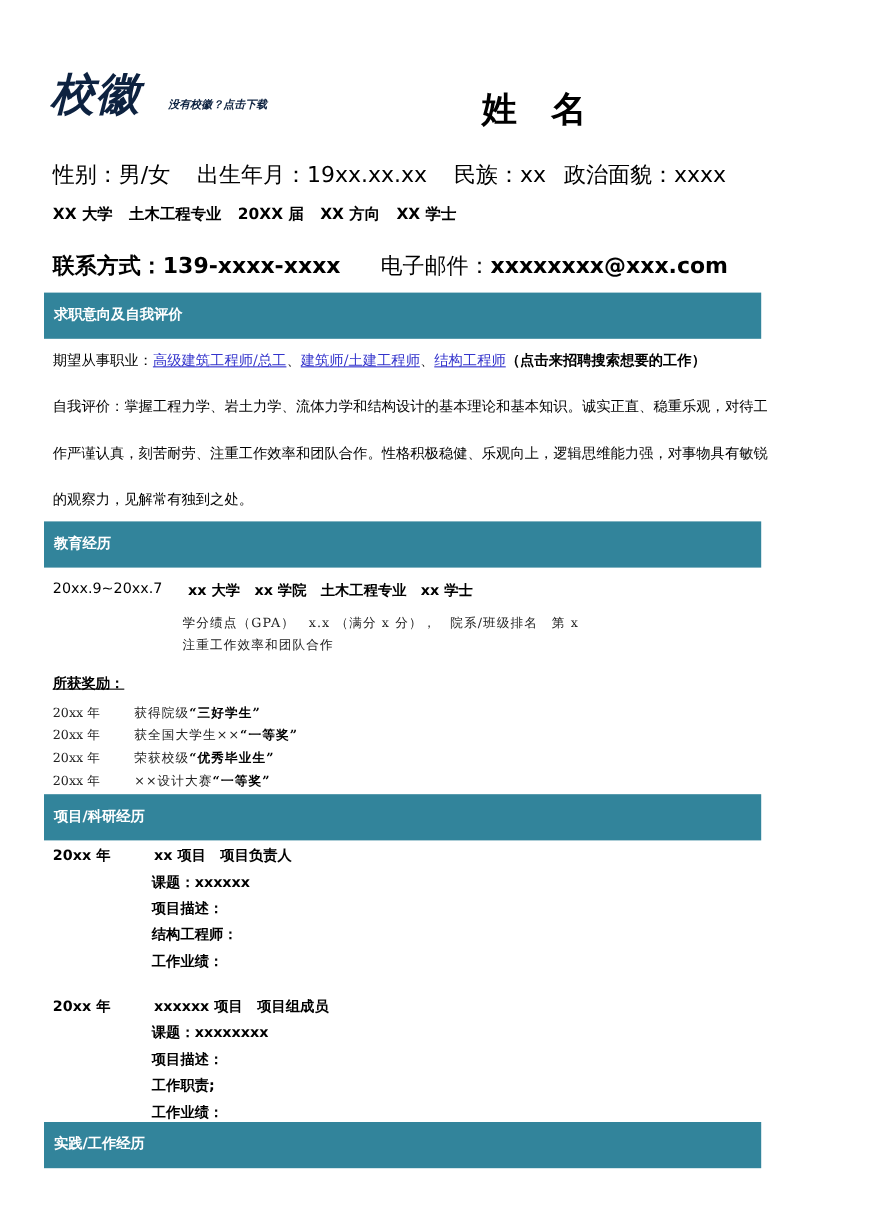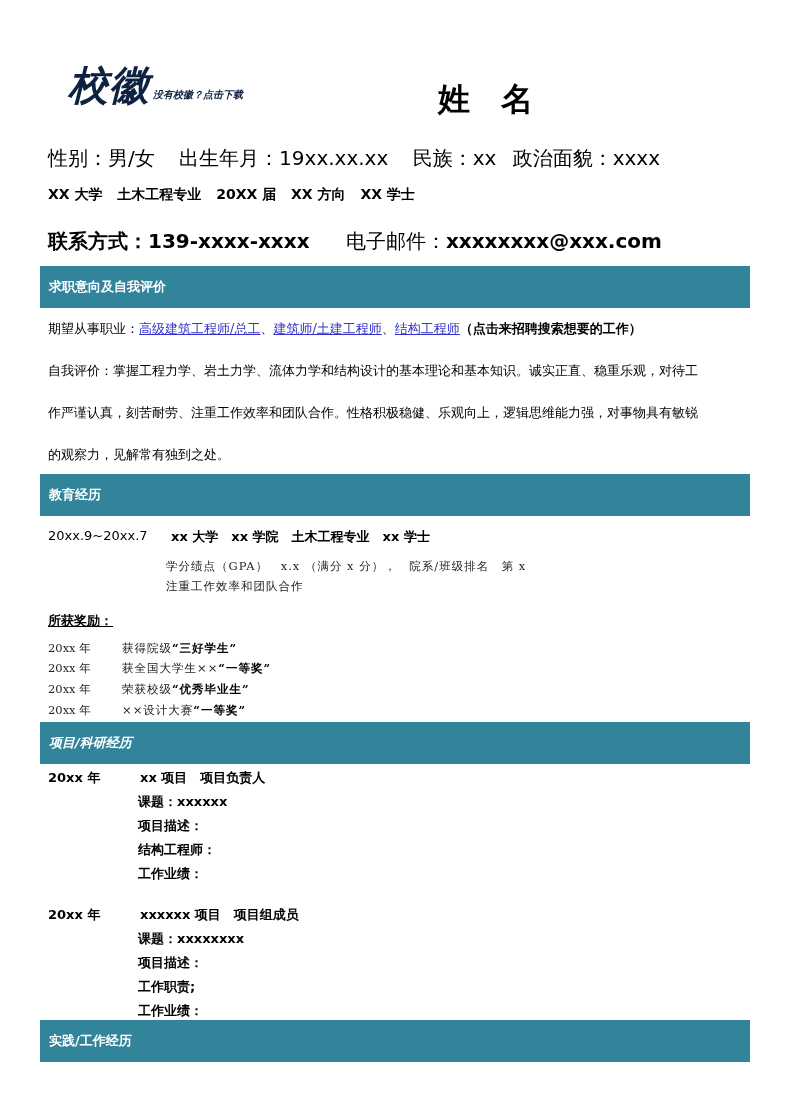--- a/index.html
+++ b/index.html
@@ -1,28 +1,28 @@
 <!DOCTYPE html>
 <html><head>
 <meta charset="utf-8">
 <style>
   html, body { margin:0; padding:0; background:#ffffff; }
   body { width:792px; height:1120px; position:relative; overflow:hidden;
          font-family:"DejaVu Sans", "Liberation Sans", sans-serif; color:#000; }
   .abs { position:absolute; }
-  .logo-big { left:68px; top:58px; font-size:40px; font-weight:bold; font-style:italic; color:#0d2240;
+  .logo-big { left:46px; top:58px; font-size:40px; font-weight:bold; font-style:italic; color:#0d2240;
               font-family:"DejaVu Serif", serif; letter-spacing:1px; }
   .logo-small { left:153px; top:88px; font-size:10px; font-style:italic; font-weight:bold; color:#0d2240;
                 font-family:"DejaVu Serif", serif; }
   .name { left:438px; top:78px; font-size:32px; font-weight:bold; letter-spacing:10px; }
   .line { left:48px; font-size:20px; white-space:nowrap; }
   .line.bold { font-weight:bold; font-size:14px; }
   .sep { display:inline-block; width:18px; }
   .sep-s { display:inline-block; width:10px; }
-  .bar { left:40px; width:710px; height:42px; background:#32849b; color:#fff; font-size:13px;
+  .bar { left:40px; width:652px; height:42px; background:#32849b; color:#fff; font-size:13px;
          font-weight:bold; box-sizing:border-box; padding-left:9px; line-height:42px; }
   .para { left:48px; width:700px; font-size:13px; line-height:42px; }
   a.link { color:#3333cc; text-decoration:underline; font-family:"DejaVu Serif", serif; font-size:13px; }
   .edu-date { left:48px; top:528px; font-size:13px; }
   .edu-main { left:171px; top:528px; font-size:13px; font-weight:bold; white-space:nowrap; }
   .edu-sub { left:166px; font-size:11.5px; font-family:"DejaVu Serif", serif; color:#222; white-space:nowrap; letter-spacing:1px; }
   .award-title { left:48px; top:612px; font-size:13px; font-weight:bold; text-decoration:underline; }
   .award-year { left:48px; font-size:11.5px; font-family:"DejaVu Serif", serif; color:#222; }
   .award-desc { left:122px; font-size:11.5px; font-family:"DejaVu Serif", serif; color:#222; letter-spacing:1px; white-space:nowrap; }
   .award-desc b { color:#000; }
@@ -83,21 +83,21 @@
 
 <div class="abs award-year" style="top:661px;">20xx 年</div>
 <div class="abs award-desc" style="top:661px;"><span>获全国大学生××</span><b>“一等奖”</b></div>
 
 <div class="abs award-year" style="top:682px;">20xx 年</div>
 <div class="abs award-desc" style="top:682px;"><span>荣获校级</span><b>“优秀毕业生”</b></div>
 
 <div class="abs award-year" style="top:703px;">20xx 年</div>
 <div class="abs award-desc" style="top:703px;"><span>××设计大赛</span><b>“一等奖”</b></div>
 
-<div class="abs bar" style="top:722px;font-style:italic;">项目/科研经历</div>
+<div class="abs bar" style="top:722px;">项目/科研经历</div>
 
 <div class="abs proj-year" style="top:769px;">20xx 年</div>
 <div class="abs proj-title" style="top:769px;">xx 项目　项目负责人</div>
 <div class="abs proj-field" style="top:793px;">课题：xxxxxx</div>
 <div class="abs proj-field" style="top:817px;">项目描述：</div>
 <div class="abs proj-field" style="top:841px;">结构工程师：</div>
 <div class="abs proj-field" style="top:865px;">工作业绩：</div>
 
 <div class="abs proj-year" style="top:906px;">20xx 年</div>
 <div class="abs proj-title" style="top:906px;">xxxxxx 项目　项目组成员</div>

